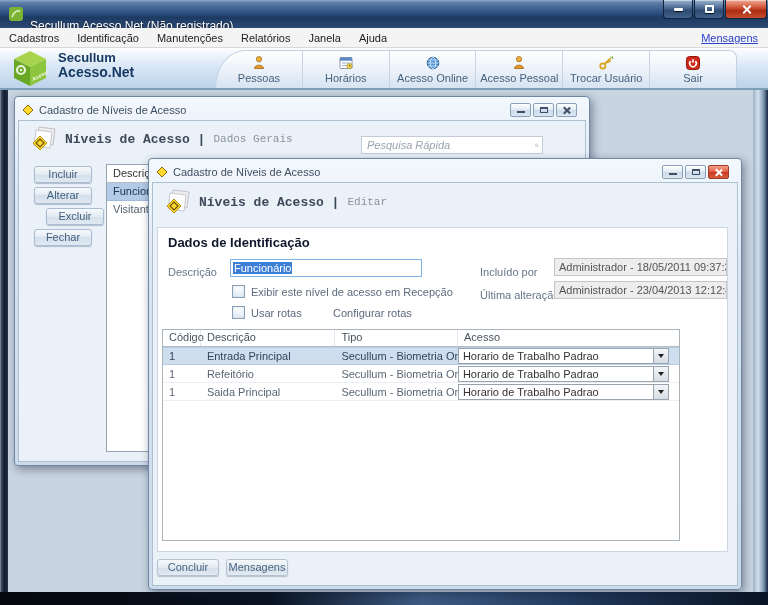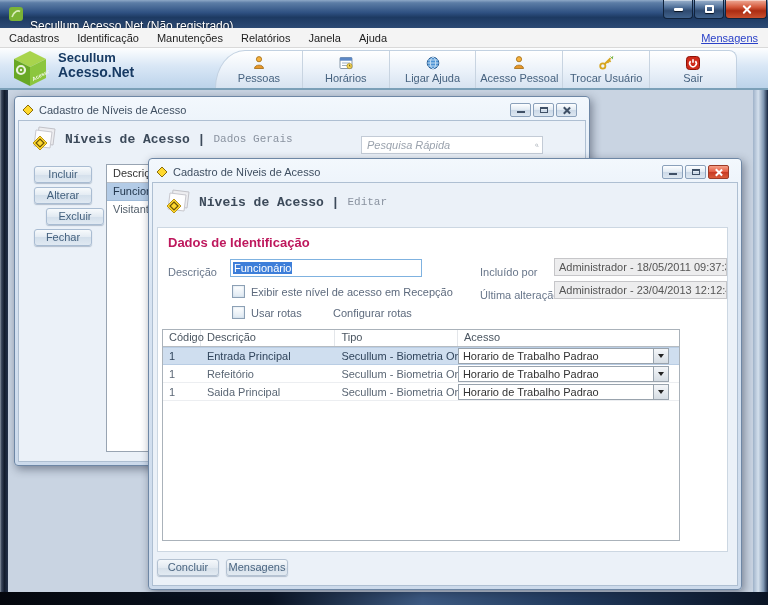--- a/index.html
+++ b/index.html
@@ -88,21 +88,21 @@
   .search input::placeholder{color:#9aa2ad;}
 
   .list{position:absolute;background:#fff;border:1px solid #98a4b2;}
   .list-h{height:18px;border-bottom:1px solid #b9bec6;border-right:1px solid #d4d8dd;background:#fff;
     font-size:11px;color:#333;padding:2px 6px;}
   .list-r{height:18px;font-size:11px;color:#54606c;padding:2px 6px;}
   .list-r.sel{background:#b3cbe6;color:#22364d;border-bottom:1px solid #9fbbd9;}
 
   
   .grp{position:absolute;background:#fff;border:1px solid #ccd7e2;}
-  .sect{position:absolute;font-size:13px;font-weight:bold;color:#be185d;}
+  .sect{position:absolute;font-size:13px;font-weight:bold;color:#0f172a;}
   .lbl{position:absolute;font-size:11px;color:#68768a;}
   .tinput{position:absolute;background:#fff;border:1px solid #7fb2e0;font-size:11px;
     display:flex;align-items:center;padding:0 2px;}
   .tinput .selword{background:#3d7ed9;color:#fff;padding:0 1px;}
   .rofield{position:absolute;background:#ededee;border:1px solid #c6c6c9;font-size:11px;color:#555;
     display:flex;align-items:center;padding:0 4px;white-space:nowrap;overflow:hidden;}
   .cb{position:absolute;width:13px;height:13px;border:1px solid #8ca0b5;
     background:linear-gradient(180deg,#fff,#dfe9f2);box-shadow:inset 0 0 2px #c3d4e2;}
   .cblbl{position:absolute;font-size:11px;color:#5d6a7d;}
 
@@ -189,21 +189,21 @@
             <path d="M11.5 9.7 v1.4 h1" stroke="#5a4a10" stroke-width=".8" fill="none"></path>
           </svg>
         <span>Horários</span>
       </div>
       <div class="tbtn">
         <svg viewBox="0 0 16 16" width="16" height="16">
             <circle cx="8" cy="8" r="5.8" fill="#4f94d4" stroke="#2c5f94"></circle>
             <ellipse cx="8" cy="8" rx="2.7" ry="5.8" fill="none" stroke="#cfe4f6" stroke-width=".9"></ellipse>
             <path d="M2.4 8 h11.2 M3.2 5 h9.6 M3.2 11 h9.6" stroke="#cfe4f6" stroke-width=".9"></path>
           </svg>
-        <span>Ligar Ajuda</span>
+        <span>Acesso Online</span>
       </div>
       <div class="tbtn">
         <svg viewBox="0 0 16 16" width="16" height="16">
             <circle cx="8" cy="4.2" r="2.6" fill="#f5b13d" stroke="#a06a10" stroke-width=".8"></circle>
             <path d="M3.5 13.5 C3.5 9 12.5 9 12.5 13.5 Z" fill="#e8972a" stroke="#a06a10" stroke-width=".8"></path>
           </svg>
         <span>Acesso Pessoal</span>
       </div>
       <div class="tbtn">
         <svg viewBox="0 0 16 16" width="16" height="16">

